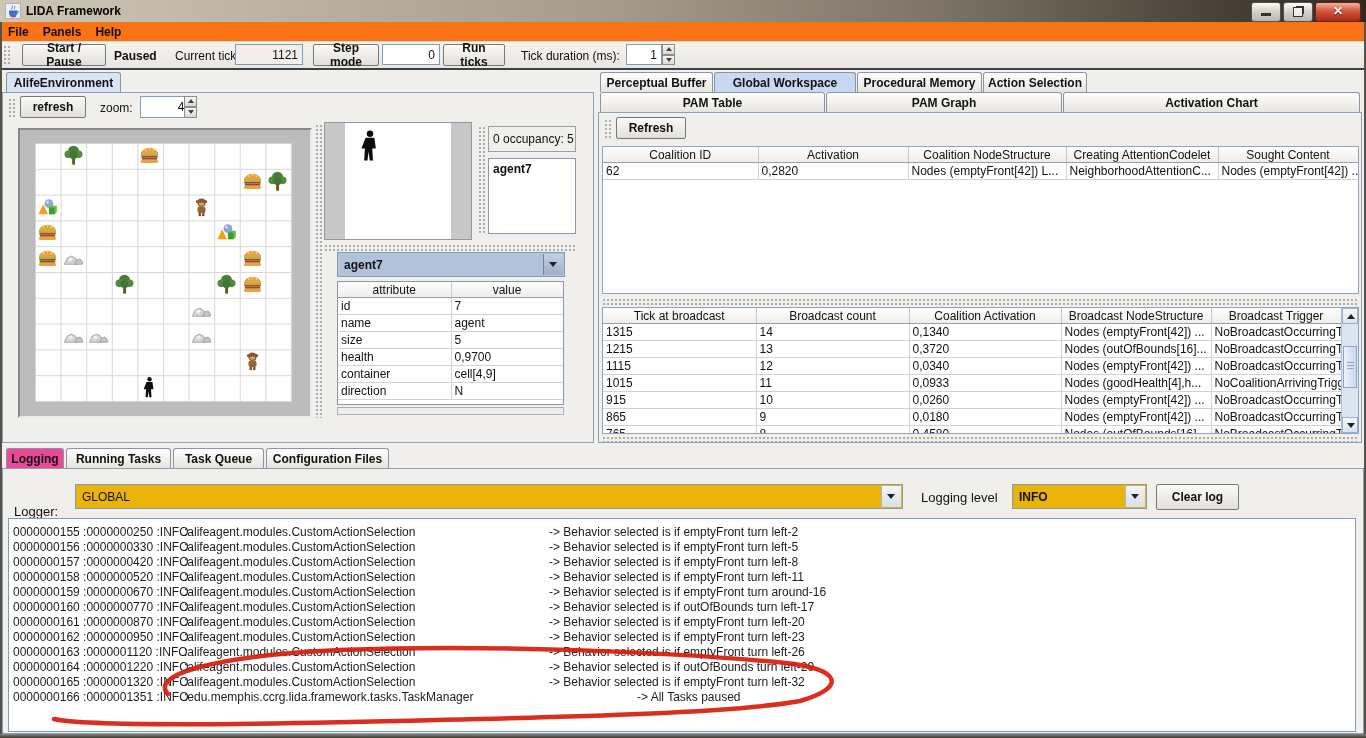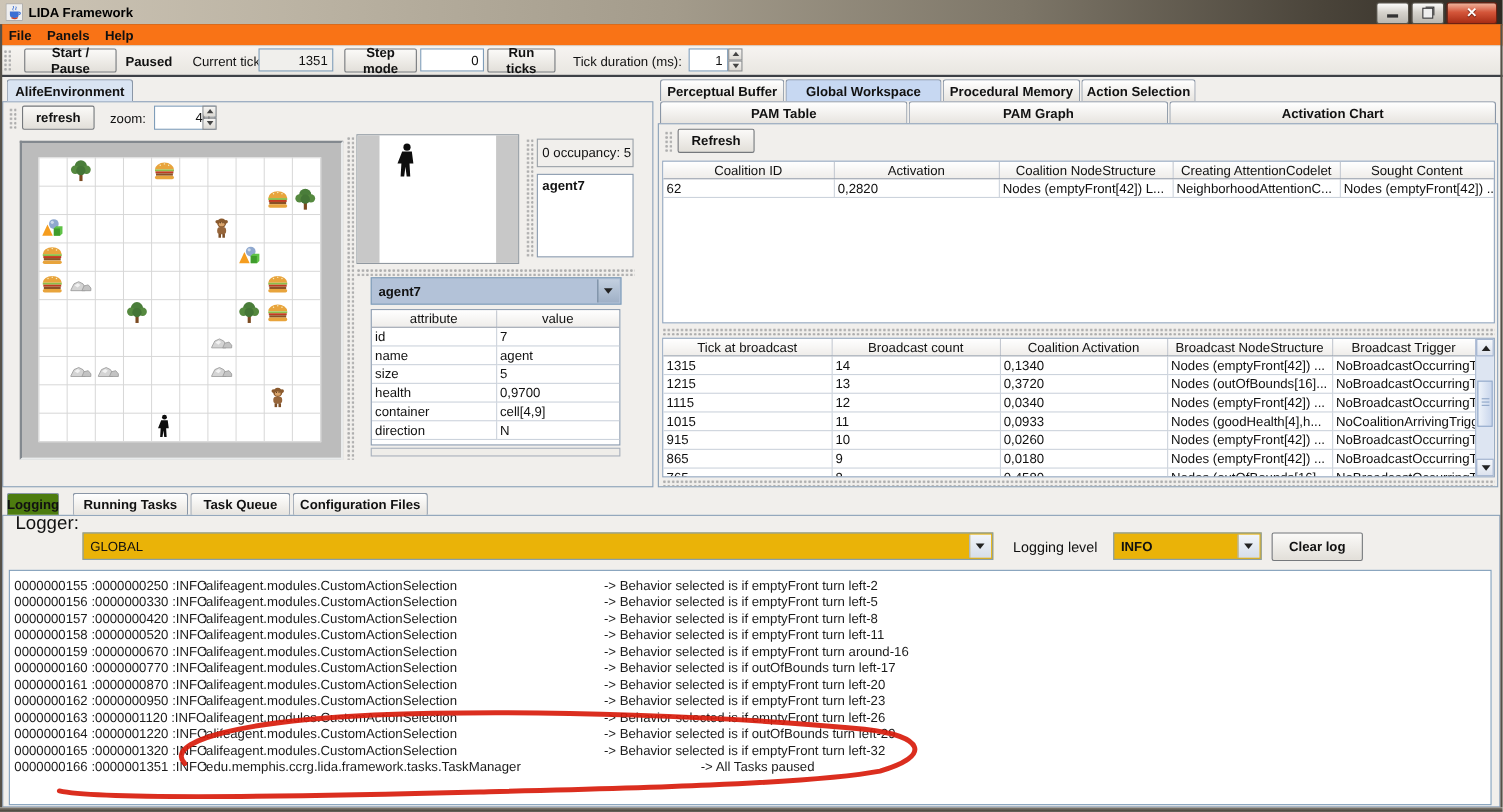--- a/index.html
+++ b/index.html
@@ -170,21 +170,21 @@
     <span class="menuitem">File</span>
     <span class="menuitem">Panels</span>
     <span class="menuitem">Help</span>
   </div>
 
   <div class="toolbar">
     <div class="abs dots" style="left:3px;top:3px;width:7px;height:20px"></div>
     <button class="btn" style="left:22px;top:2px;width:84px">Start / Pause</button>
     <span class="lbl bold" style="left:114px;top:7px">Paused</span>
     <span class="lbl" style="left:175px;top:7px">Current tick:</span>
-    <div class="tf right disabled" style="left:235px;top:2px;width:68px;height:21px">1351</div>
+    <div class="tf right disabled" style="left:235px;top:2px;width:68px;height:21px">1121</div>
     <button class="btn" style="left:313px;top:2px;width:66px">Step mode</button>
     <div class="tf right" style="left:382px;top:2px;width:58px;height:21px">0</div>
     <button class="btn" style="left:443px;top:2px;width:62px">Run ticks</button>
     <span class="lbl" style="left:521px;top:7px">Tick duration (ms):</span>
     <div class="tf right" style="left:626px;top:2px;width:36px;height:21px">1</div>
     <div class="spin" style="left:662px;top:2px;height:21px">
         <div class="up"></div>
         <div class="dn"></div>
       </div>
   </div>
@@ -457,35 +457,35 @@
         </tbody>
     </table>
     <div class="vsb" style="right:0;top:0;height:125px">
       <div class="sbbtn up" style="top:0"></div>
       <div class="sbthumb" style="top:38px;height:42px"></div>
       <div class="sbbtn dn" style="bottom:0"></div>
     </div>
   </div>
   <div class="abs dots" style="left:602px;top:436px;width:757px;height:6px;z-index:2"></div>
 
-  <div class="tab sel" style="left:6px;top:448px;width:48px;background:#4d7c0f">
+  <div class="tab sel" style="left:6px;top:448px;width:58px;background:#ec4899">
       <span>Logging</span>
     </div>
   <div class="tab" style="left:66px;top:448px;width:105px">
       <span>Running Tasks</span>
     </div>
   <div class="tab" style="left:173px;top:448px;width:91px">
       <span>Task Queue</span>
     </div>
   <div class="tab" style="left:266px;top:448px;width:123px">
       <span>Configuration Files</span>
     </div>
   <div class="panel" style="left:2px;top:468px;width:1362px;height:266px"></div>
 
-  <span class="lbl" style="left:14px;top:466px;font-size:17px;z-index:2">Logger:</span>
+  <span class="lbl" style="left:14px;top:504px;font-size:13px;z-index:2">Logger:</span>
   <div class="combo" style="left:75px;top:484px;width:828px;height:25px;z-index:2">
     <span>GLOBAL</span>
     <div class="arrowbtn"></div>
   </div>
   <span class="lbl" style="left:921px;top:490px;font-size:13px;z-index:2">Logging level</span>
   <div class="combo" style="left:1012px;top:484px;width:135px;height:25px;z-index:2;font-weight:bold">
     <span>INFO</span>
     <div class="arrowbtn"></div>
   </div>
   <button class="btn" style="left:1156px;top:484px;width:83px;height:26px;z-index:2">Clear log</button>

